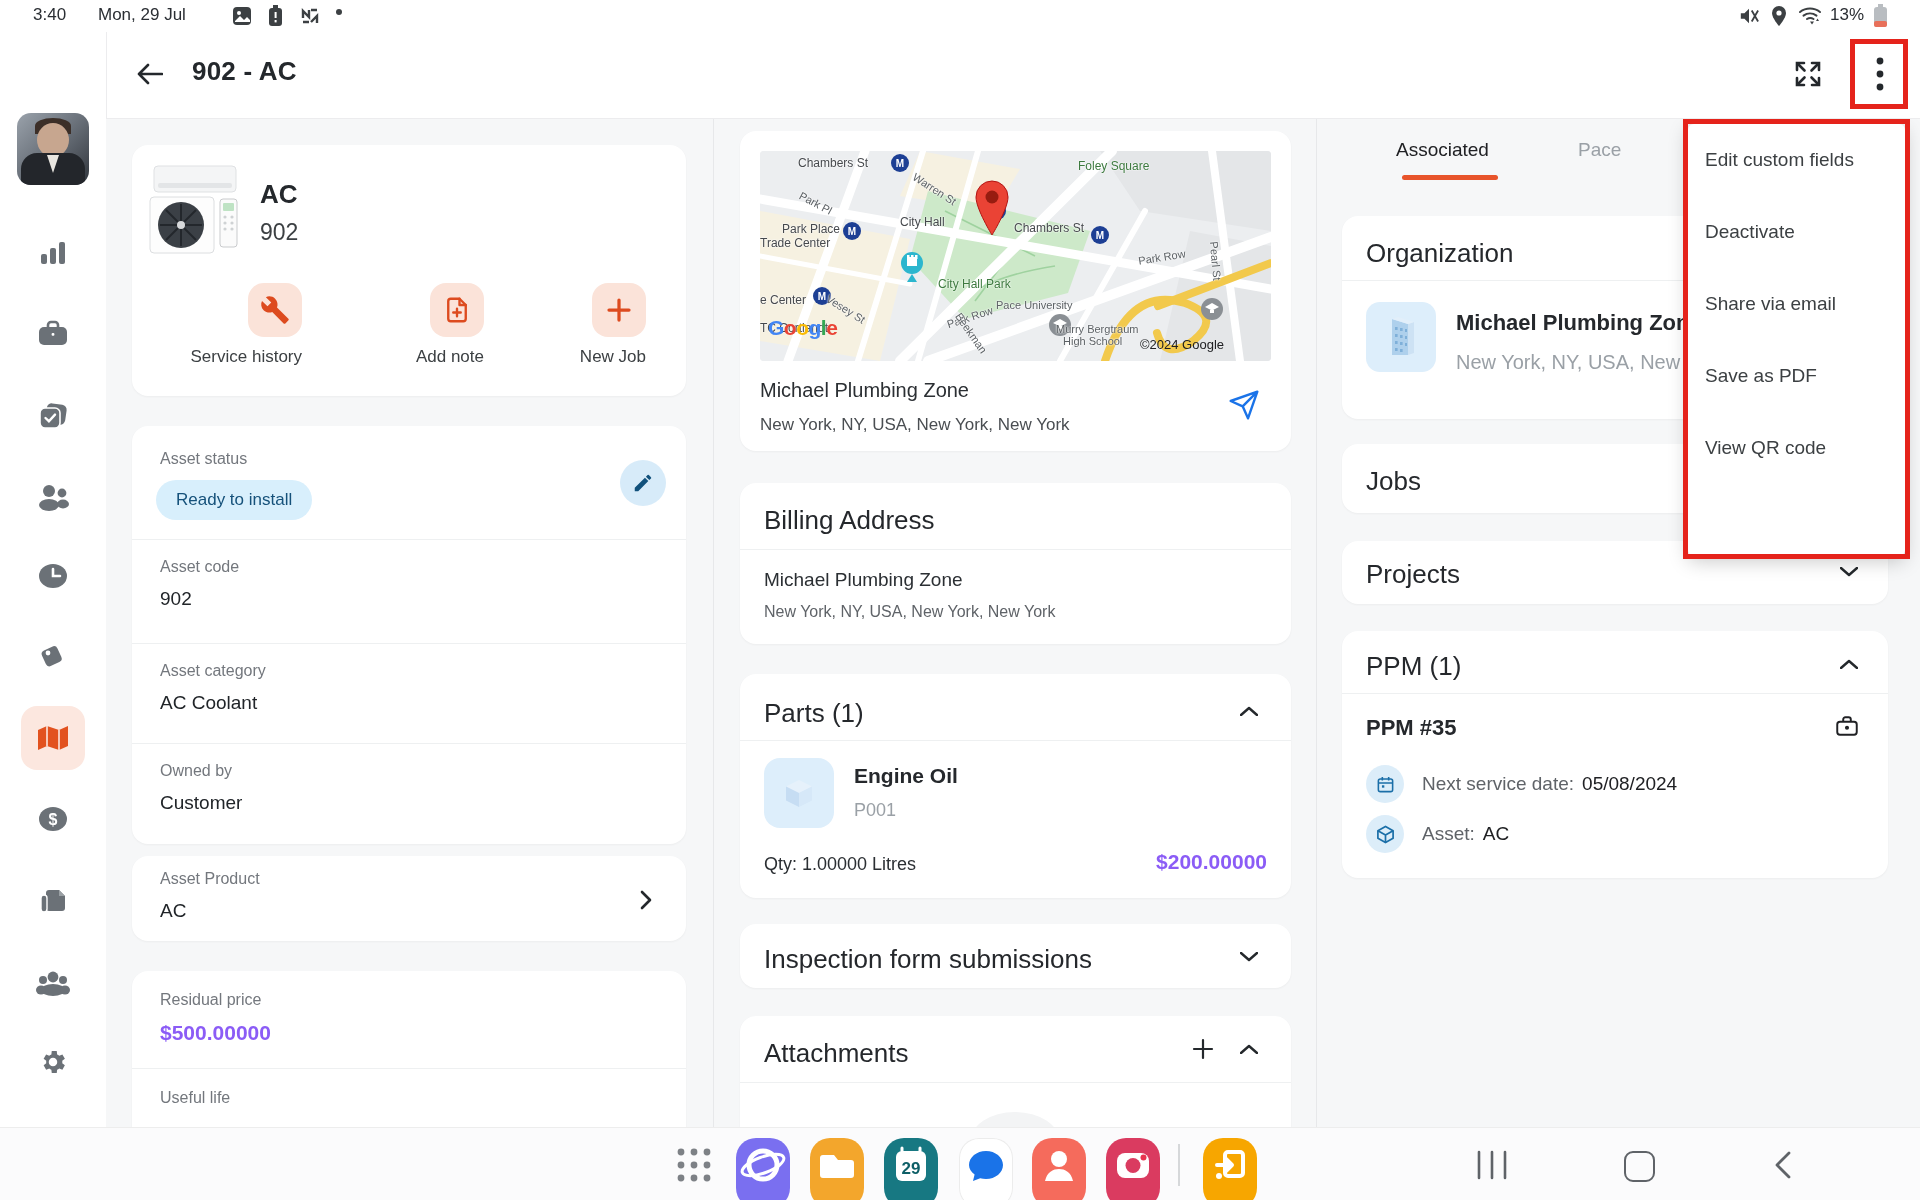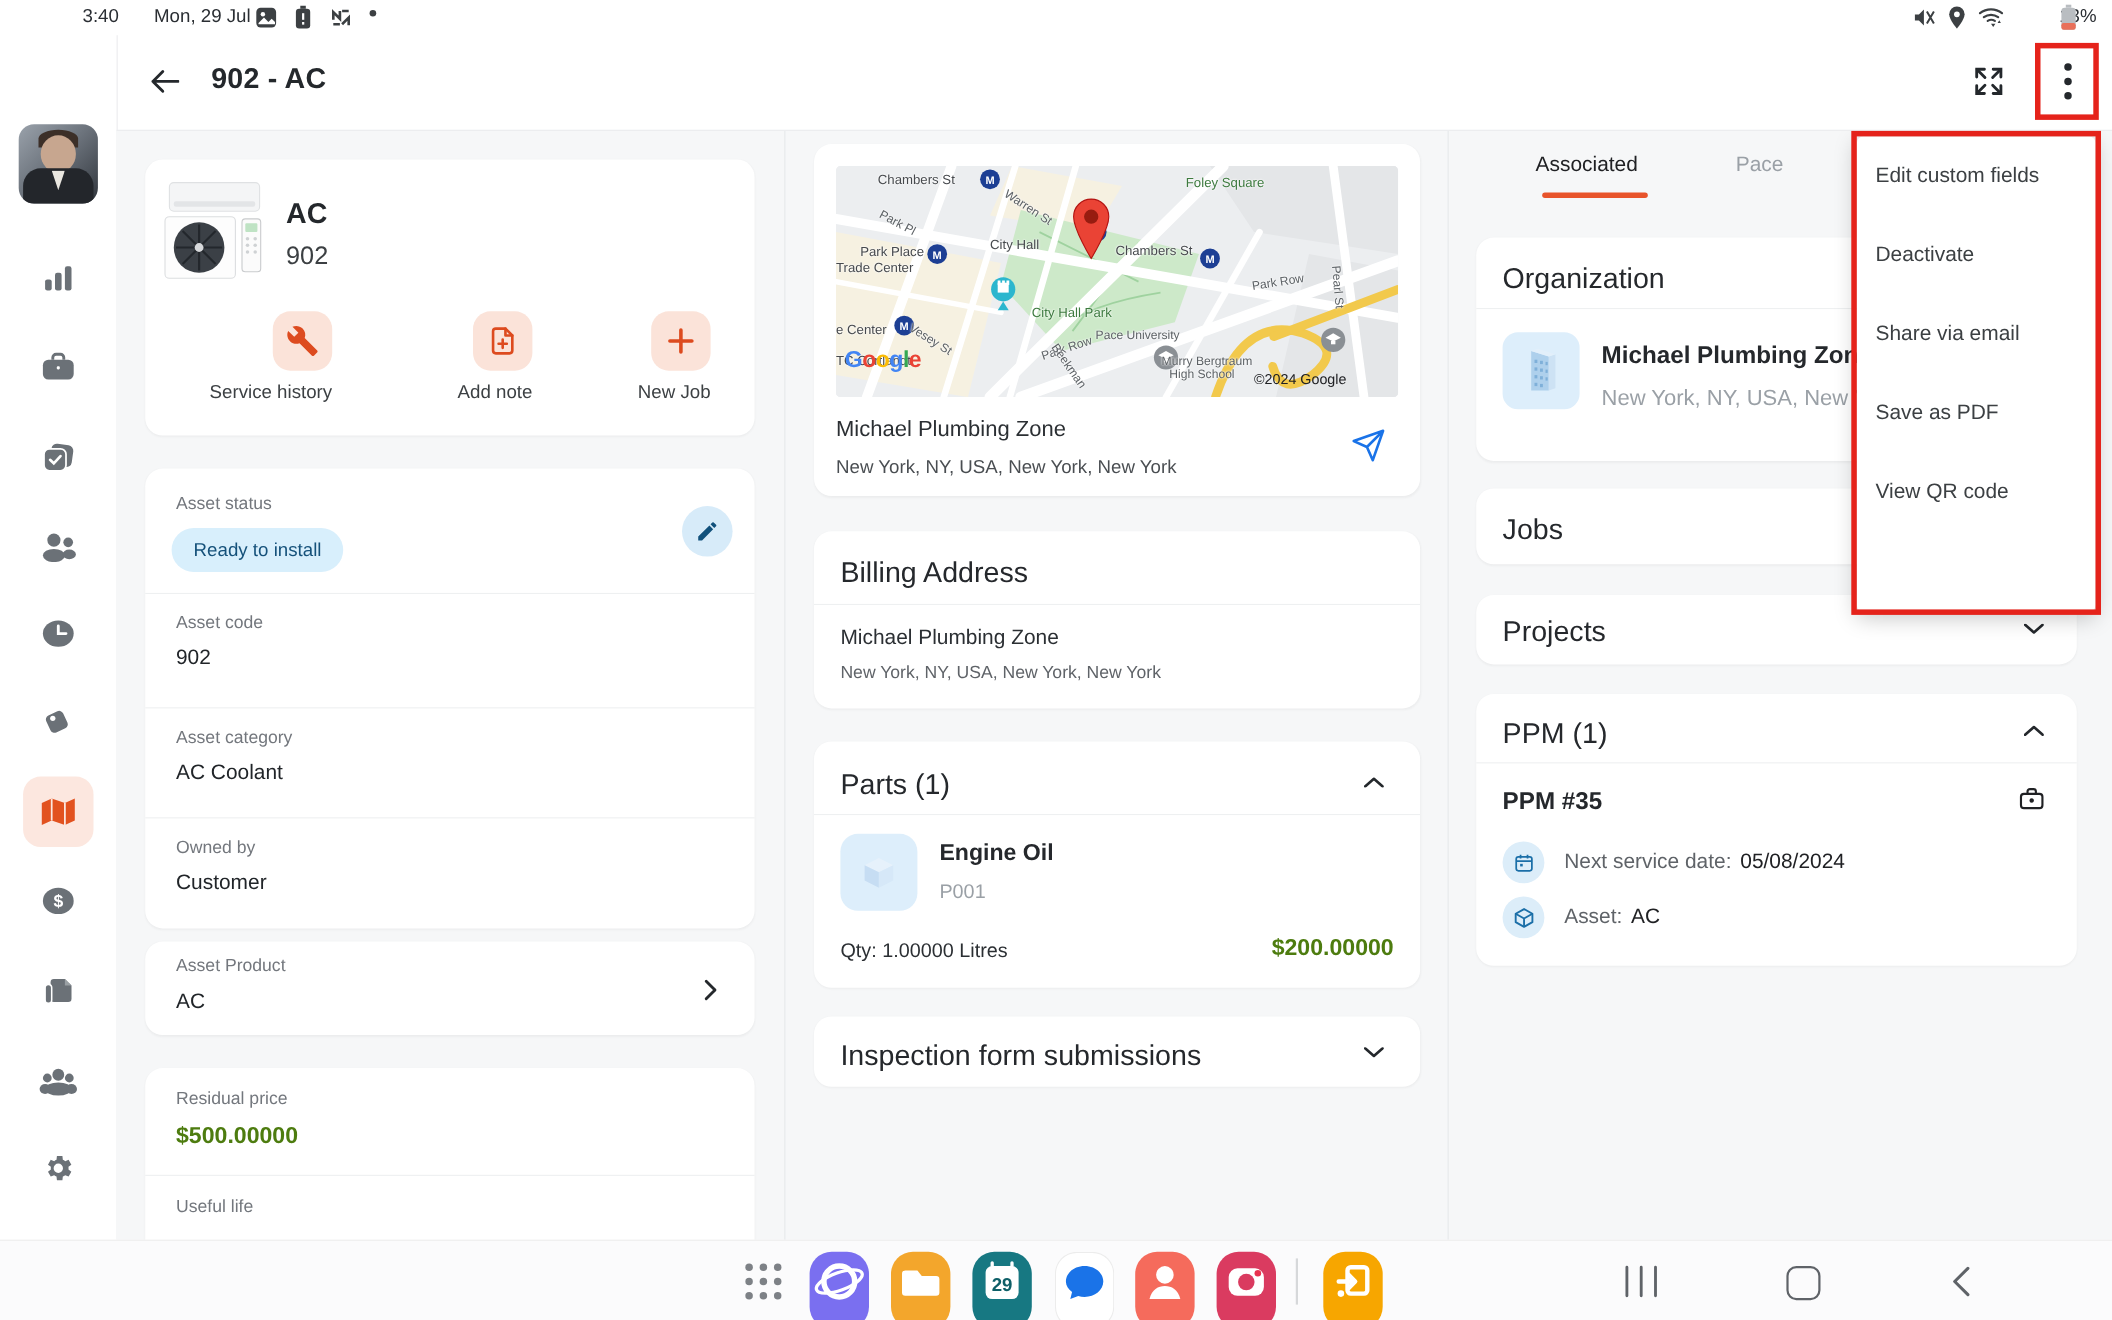--- a/index.html
+++ b/index.html
@@ -1,21 +1,21 @@
 <!DOCTYPE html>
 <html><head>
 <meta charset="utf-8">
 <style>
   html,body{margin:0;padding:0;}
   body{width:1920px;height:1200px;position:relative;background:#fff;
        font-family:"Liberation Sans","DejaVu Sans",sans-serif;color:#212529;overflow:hidden;}
   .abs{position:absolute;}
   
   #statusbar{left:0;top:0;width:1920px;height:32px;background:#fff;font-size:17px;color:#2a2e33;}
-  #statusbar .t{top:5px;margin-left:42px;}
+  #statusbar .t{top:5px;}
   
   #appbar{left:0;top:32px;width:1920px;height:86px;background:#fff;}
   #appbar .title{left:192px;top:24px;font-size:26px;font-weight:700;color:#24282c;letter-spacing:.2px;}
   .iconbtn{width:44px;height:44px;display:flex;align-items:center;justify-content:center;cursor:pointer;}
   
   #sidebar{left:0;top:32px;width:106px;height:1095px;background:#fff;border-right:1px solid #ececee;}
   .sb-item{left:21px;width:64px;height:64px;display:flex;align-items:center;justify-content:center;border-radius:16px;}
   .sb-item.active{background:#fce7df;}
   #avatar{left:17px;top:81px;width:72px;height:72px;border-radius:14px;overflow:hidden;
           background:linear-gradient(135deg,#9aa2ab 0%,#6d747d 45%,#30353c 100%);}
@@ -25,21 +25,21 @@
   #avatar .shirt{position:absolute;left:30px;top:42px;width:12px;height:18px;background:#e9e6e0;clip-path:polygon(0 0,100% 0,50% 100%);}
   
   #content{left:106px;top:118px;width:1814px;height:1009px;background:#f6f7f8;border-top:1px solid #ececee;overflow:hidden;}
   .vdiv{top:0;width:1px;height:1009px;background:#e7e8ea;}
   .card{position:absolute;background:#fff;border-radius:16px;box-shadow:0 1px 2px rgba(60,64,67,.05);}
   .lbl{font-size:16px;color:#73777d;}
   .val{font-size:19px;color:#212529;font-weight:500;}
   .hline{position:absolute;left:0;width:100%;height:1px;background:#eef0f1;}
   .sec-title{font-size:26px;color:#25282c;font-weight:500;}
   .chev{display:inline-block;}
-  .blue{color:#4d7c0f;font-weight:700;}
+  .blue{color:#8b5cf6;font-weight:700;}
   
   .act-sq{width:54px;height:54px;border-radius:16px;background:#fbe3d9;display:flex;align-items:center;justify-content:center;}
   .act-lbl{margin-top:10px;font-size:17px;color:#3c4043;text-align:center;white-space:nowrap;}
   .action{display:flex;flex-direction:column;align-items:flex-end;cursor:pointer;}
   .chip{display:inline-block;background:#d8effc;color:#15517a;font-size:17px;font-weight:500;
         padding:10px 20px;border-radius:22px;}
   .editcirc{width:46px;height:46px;border-radius:50%;background:#d7ebf9;display:flex;align-items:center;justify-content:center;cursor:pointer;}
   
   #mapbox{left:20px;top:20px;width:511px;height:210px;border-radius:4px;overflow:hidden;background:#eceef0;}
   .mlbl{position:absolute;font-size:11px;color:#5c6165;white-space:nowrap;text-shadow:0 0 2px #fff,0 0 2px #fff;}
@@ -429,20 +429,31 @@
     <span class="abs blue" style="right:24px;top:176px;font-size:21px">$200.00000</span>
   </div>
 
   <div class="card" style="left:634px;top:805px;width:551px;height:64px">
     <span class="abs sec-title" style="left:24px;top:20px">Inspection form submissions</span>
     <svg class="abs chev" style="left:500px;top:28px" width="18" height="10" viewBox="0 0 18 10">
         <path d="M1 1l8 7 8-7" stroke="#24282c" stroke-width="2.4" fill="none" stroke-linecap="round" stroke-linejoin="round"></path>
       </svg>
   </div>
 
+  <div class="card" style="left:634px;top:897px;width:551px;height:150px">
+    <span class="abs sec-title" style="left:24px;top:22px">Attachments</span>
+    <svg class="abs" style="left:452px;top:22px" width="22" height="22" viewBox="0 0 22 22">
+        <path d="M11 2v18M2 11h18" stroke="#24282c" stroke-width="2.2" stroke-linecap="round"></path>
+      </svg>
+    <svg class="abs chev" style="left:500px;top:28px" width="18" height="10" viewBox="0 0 18 10">
+        <path d="M1 9l8-7 8 7" stroke="#24282c" stroke-width="2.4" fill="none" stroke-linecap="round" stroke-linejoin="round"></path>
+      </svg>
+    <div class="hline" style="top:66px"></div>
+    <div class="abs" style="left:230px;top:96px;width:90px;height:60px;border-radius:50%;background:#f3f4f5"></div>
+  </div>
 
   <span class="abs tab active" style="left:1290px;top:20px">Associated</span>
   <div class="abs tab-under" style="left:1296px;top:56px;width:96px"></div>
   <span class="abs tab idle" style="left:1472px;top:20px">Pace</span>
 
   <div class="card" style="left:1236px;top:97px;width:546px;height:203px">
     <span class="abs sec-title" style="left:24px;top:22px">Organization</span>
     <div class="hline" style="top:64px"></div>
     <div class="sqicon abs" style="left:24px;top:86px;width:70px;height:70px;border-radius:14px">
       <svg width="42" height="44" viewBox="0 0 42 44">

